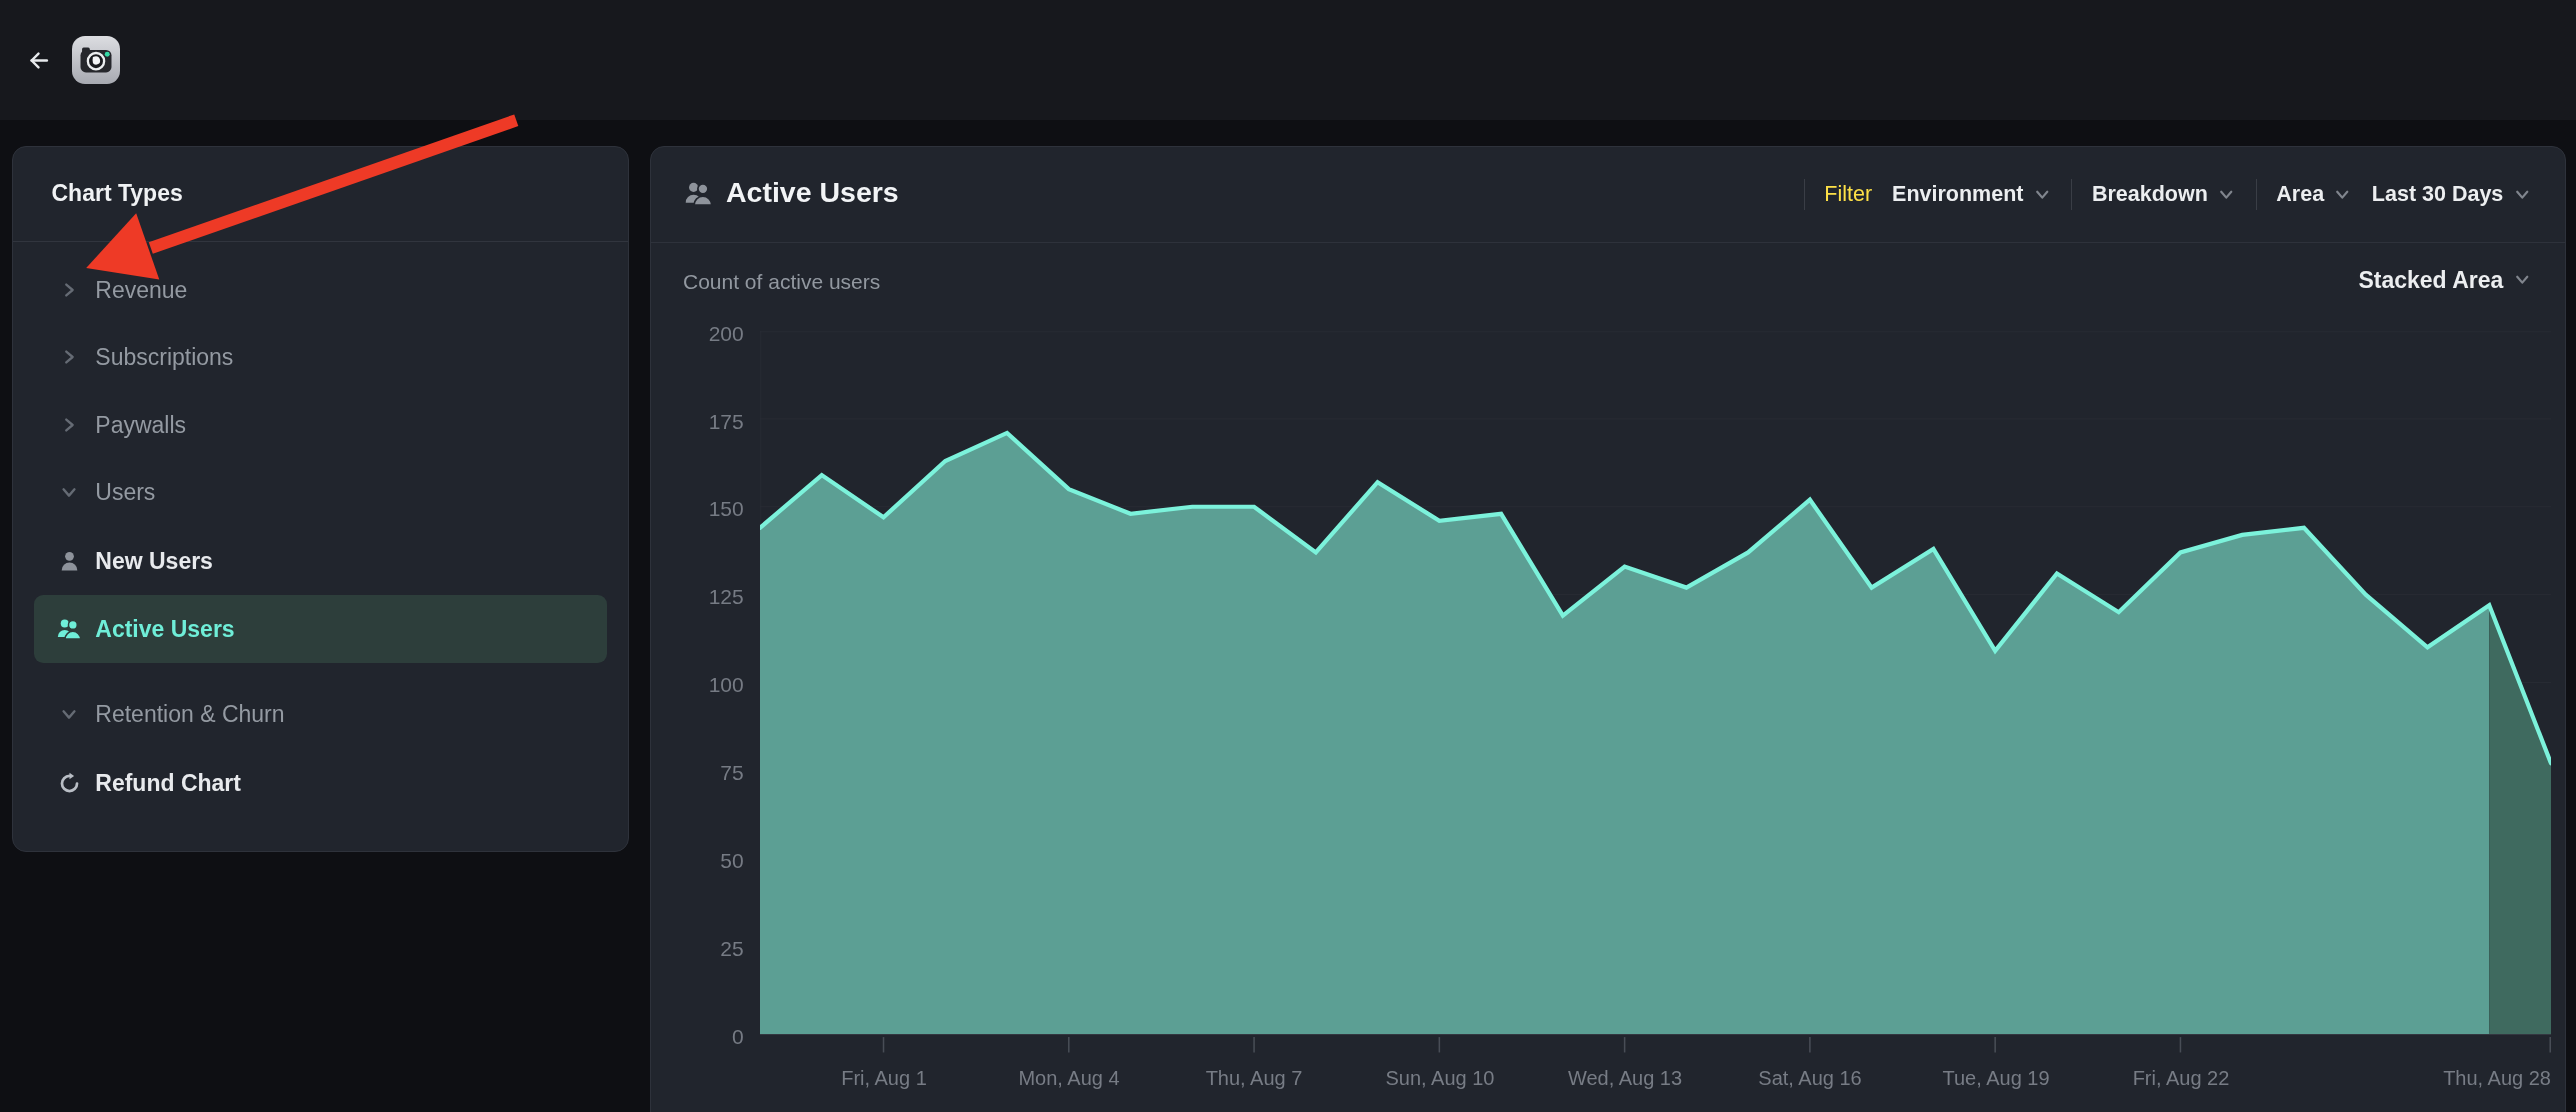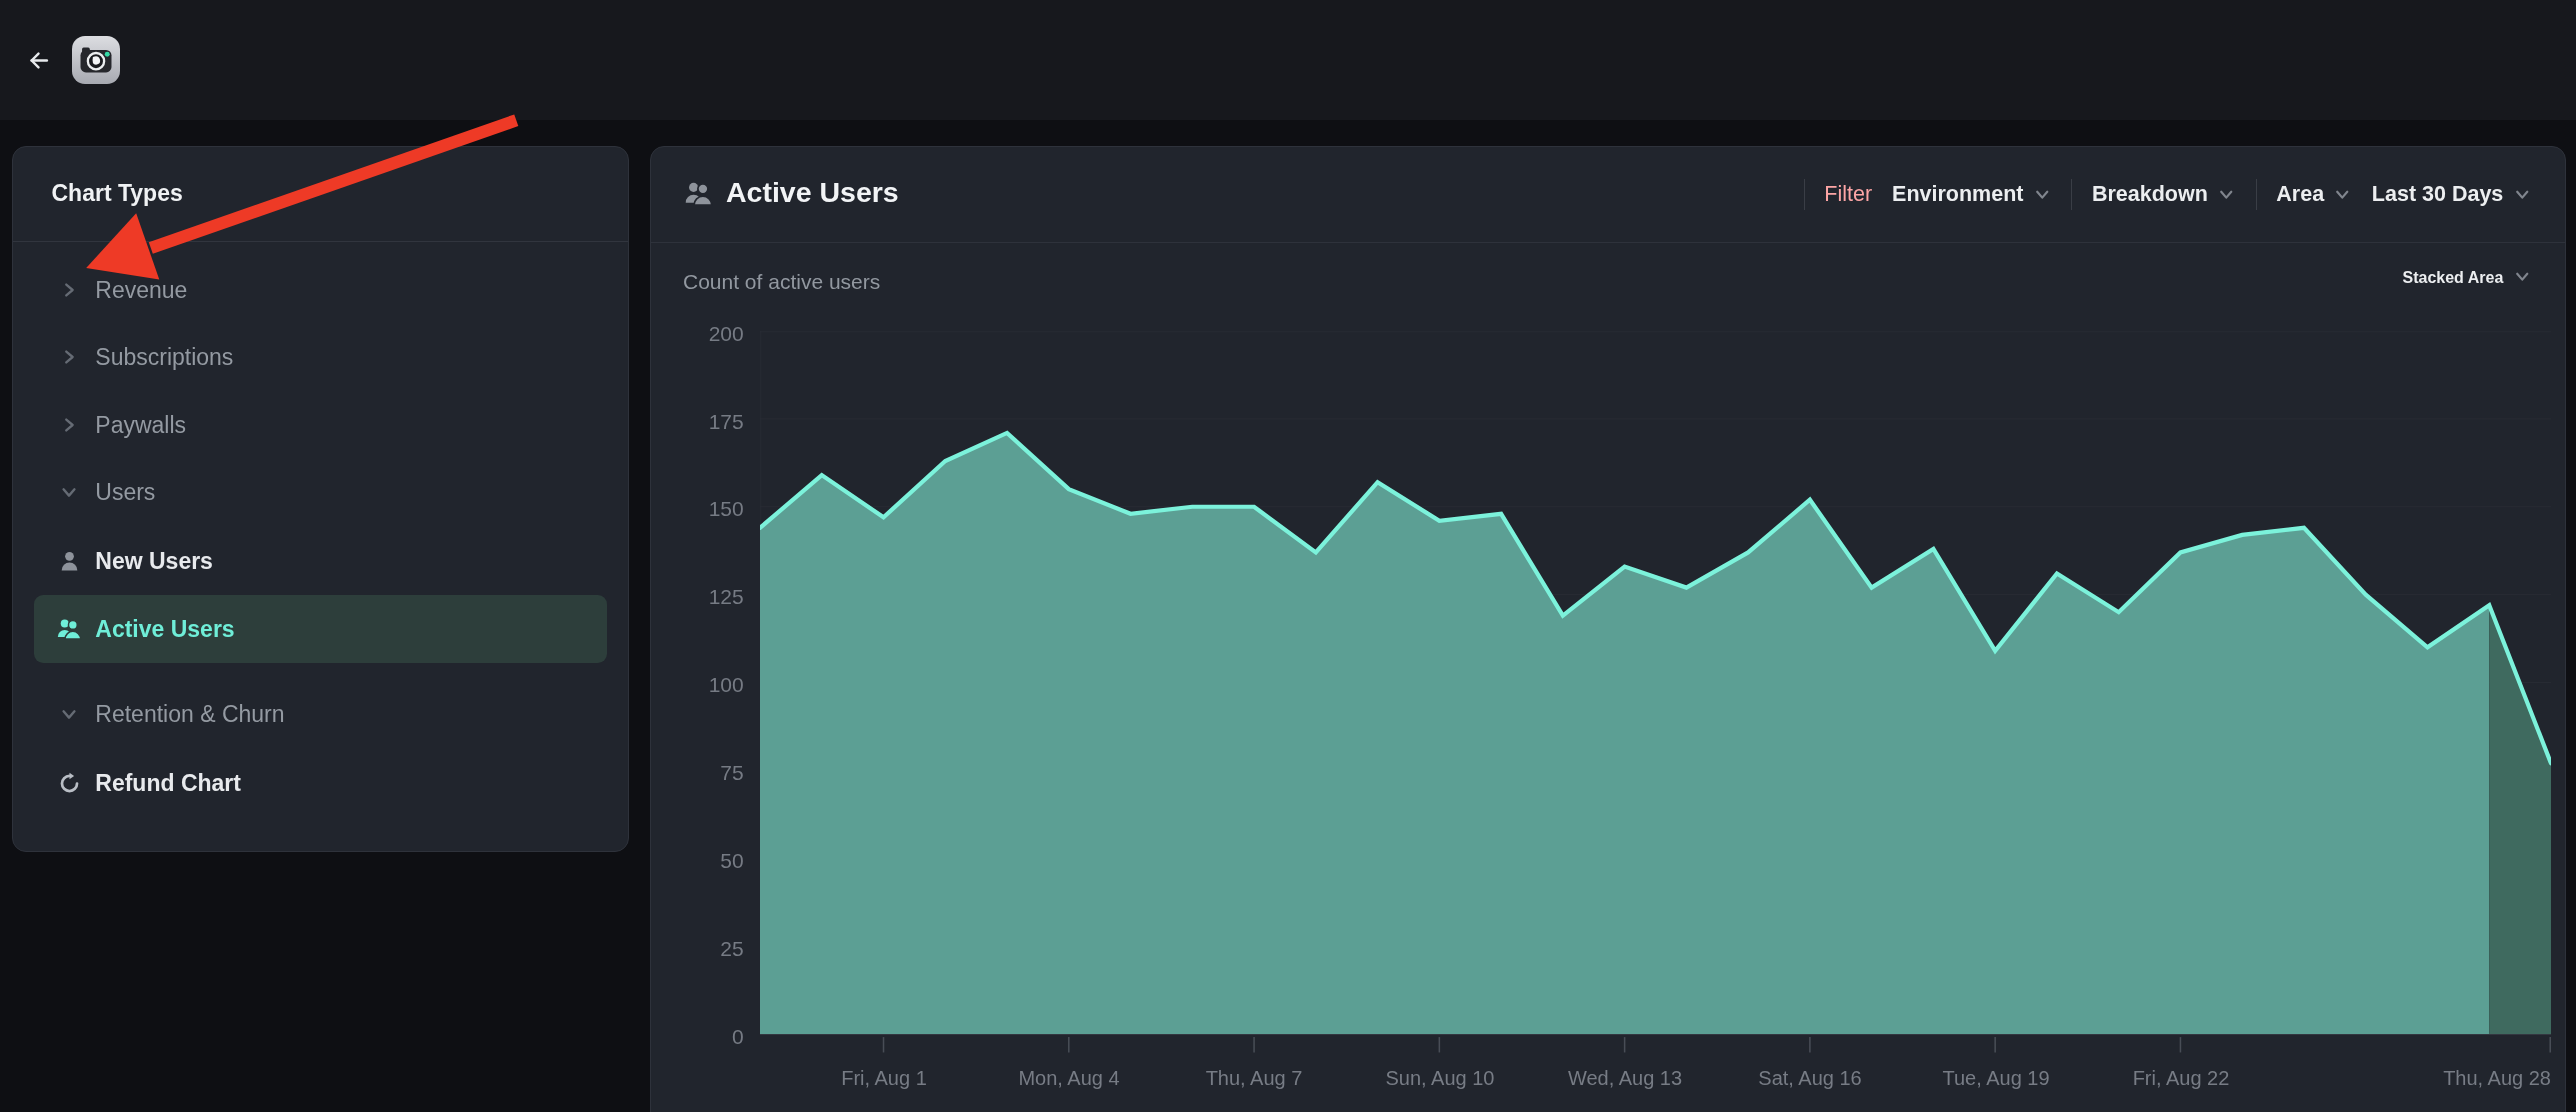--- a/index.html
+++ b/index.html
@@ -33,27 +33,27 @@
   .sic { width:28px; display:flex; align-items:center; justify-content:center; flex:none; }
   .slabel { margin-left:12.3px; font-size:23px; white-space:nowrap; }
   .lab-group { color:#949aa2; font-weight:500; }
   .lab-item  { color:#e8eaed; font-weight:600; }
   .lab-sel   { color:#6feed8; font-weight:600; }
   
   .cp-headicon { position:absolute; left:32px; top:34px; }
   .cp-title { position:absolute; left:75px; top:29px; font-size:28.5px; font-weight:700; color:#f2f4f6; }
   .controls { position:absolute; right:34px; top:0; height:95px; display:flex; align-items:center; gap:20px; }
   .vdiv { width:0.8px; height:31px; background:#3a3e46; flex:none; }
-  .flabel { font-size:21.5px; color:#fca5a5; }
+  .flabel { font-size:21.5px; color:#fde047; }
   .fitem { display:flex; align-items:center; gap:9.2px; cursor:pointer; }
   .fval { font-size:21.5px; font-weight:600; color:#eceef0; white-space:nowrap; }
   .cp-divider { position:absolute; left:0; right:0; top:95px; height:0.8px; background:#2e323b; }
   .subtitle { position:absolute; left:32px; top:123px; font-size:21px; color:#9298a0; }
   .styledrop { position:absolute; right:34px; top:120px; display:flex; align-items:center; gap:9.2px; cursor:pointer; }
-  .styledrop .fval { font-size:16px; }
+  .styledrop .fval { font-size:23px; }
   
   .plot { position:absolute; left:109px; top:184px; width:1791px; height:723px; }
   .ylab { position:absolute; left:7.7px; width:85px; text-align:right; font-size:21px; color:#767b84; line-height:23px; }
   .xlab { position:absolute; top:920px; font-size:20px; color:#777c85; white-space:nowrap; line-height:23px; }
   
   .arrow-overlay { position:absolute; left:0; top:0; width:2576px; height:1113px; z-index:50; pointer-events:none; }
 </style>
 </head>
 <body>
 

